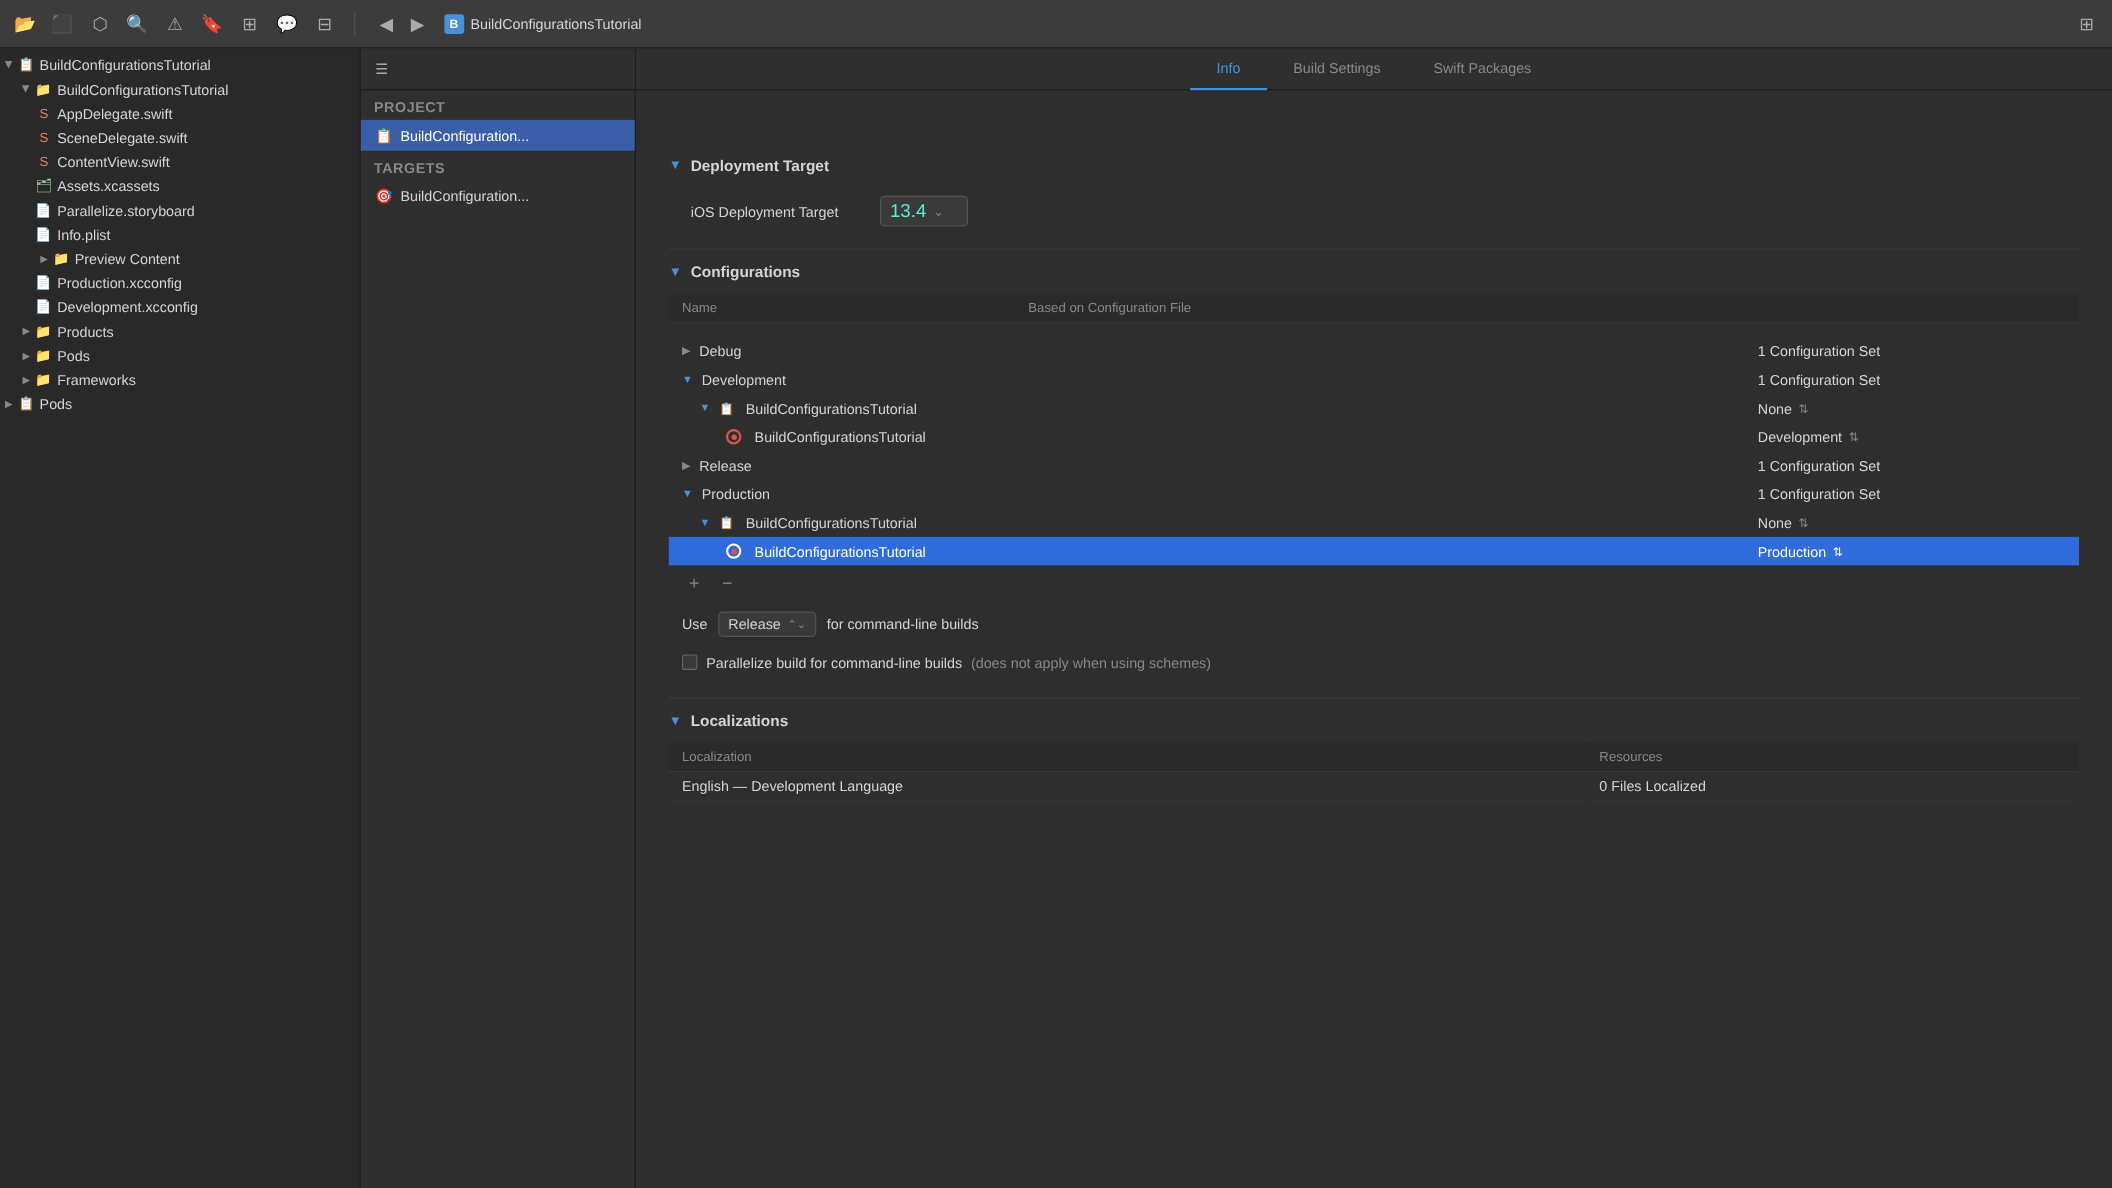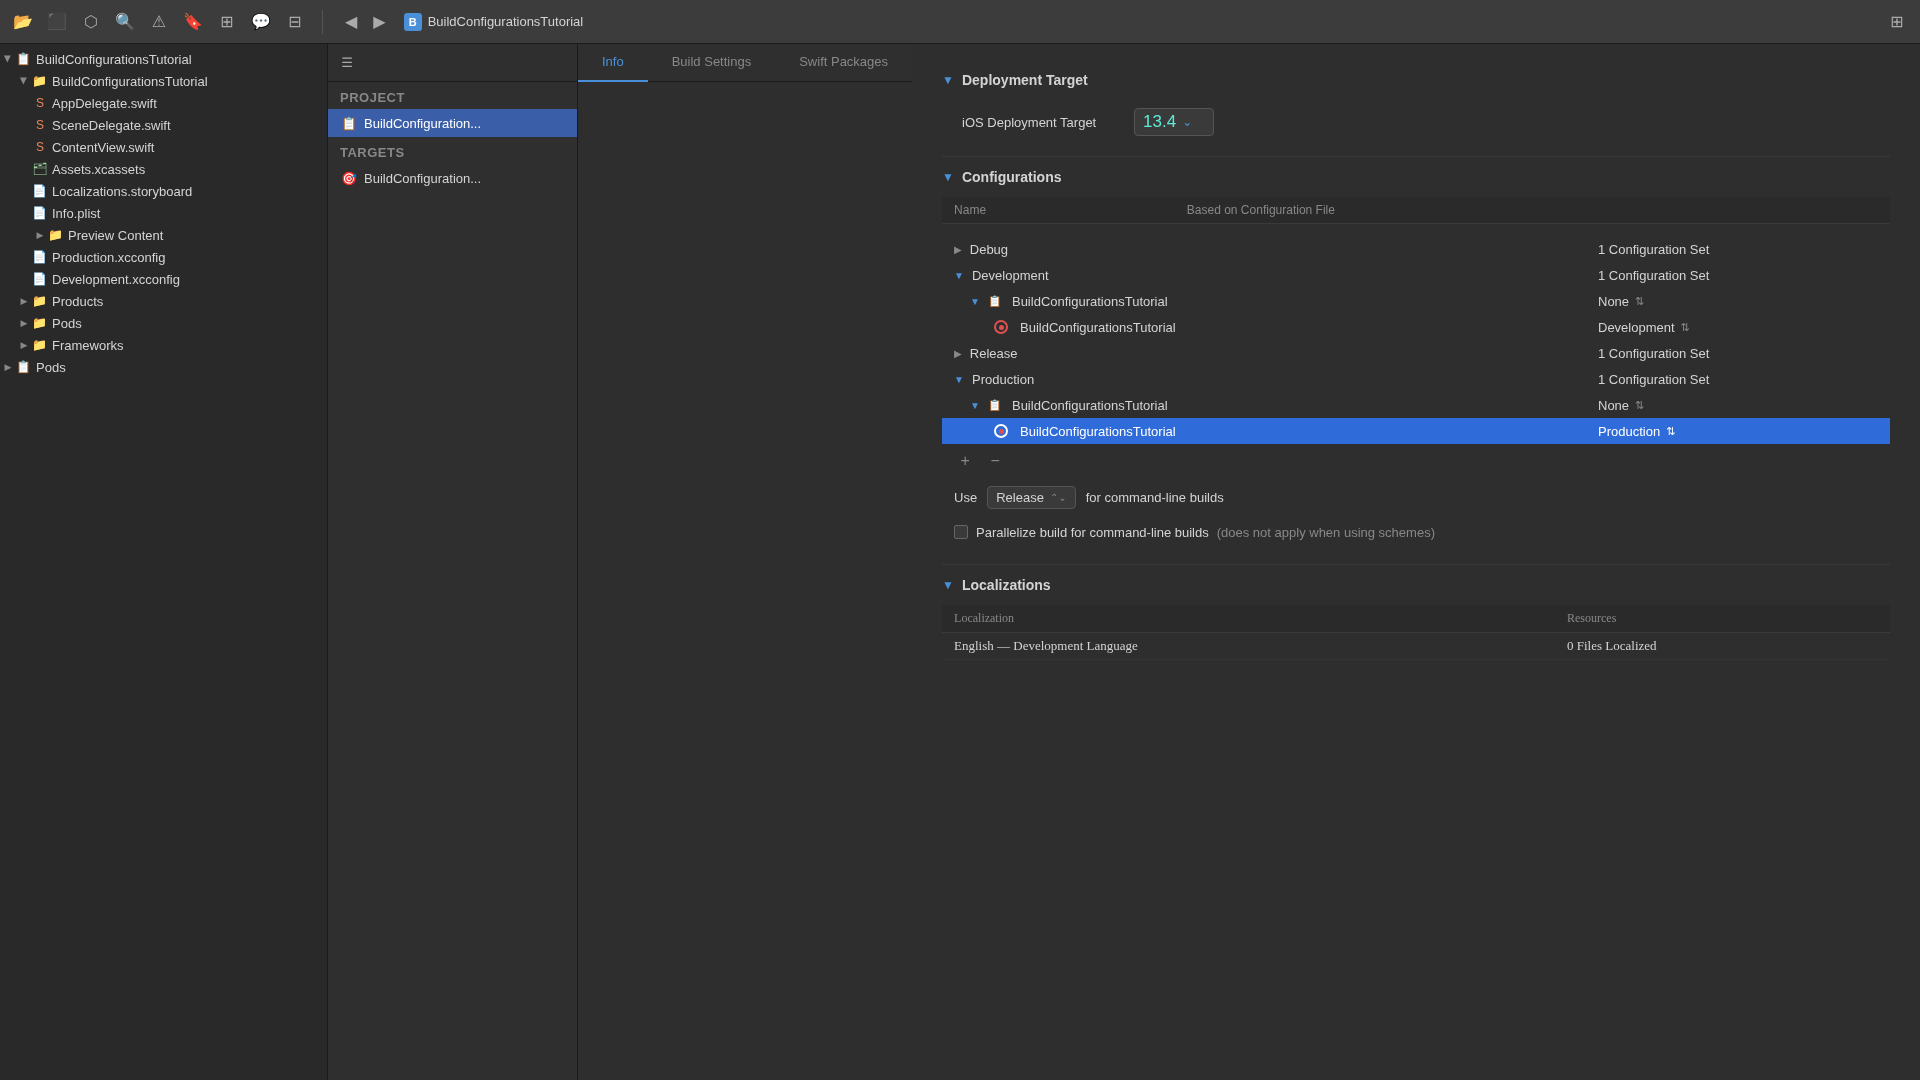--- a/index.html
+++ b/index.html
@@ -148,22 +148,23 @@
       width: 18px; height: 18px;
       display: flex; align-items: center; justify-content: center;
       font-size: 13px;
     }
 
     
     .content-area {
       flex: 1;
       background: #2e2e2e;
       display: flex;
-      flex-direction: row;
+      flex-direction: column;
       overflow: hidden;
+      gap: 32px;
     }
 
     
     .tab-bar {
       height: 38px;
       background: #2f2f2f;
       border-bottom: 1px solid #1a1a1a;
       display: flex;
       align-items: center;
       justify-content: center;
@@ -368,21 +369,20 @@
     .divider {
       height: 1px;
       background: #3a3a3a;
       margin: 4px 0 12px;
     }
 
     
     .loc-table {
       width: 100%;
       border-collapse: collapse;
-      font-family: Liberation Serif, serif;
     }
     .loc-table th {
       text-align: left;
       padding: 6px 12px;
       font-size: 12px;
       font-weight: 500;
       color: #888;
       border-bottom: 1px solid #3a3a3a;
       background: #2a2a2a;
     }
@@ -459,21 +459,21 @@
     <div class="tree-item">
       <span class="tree-indent"></span>
       <span class="tree-indent"></span>
       <span class="tree-icon xcassets-icon">🗂</span>
       <span>Assets.xcassets</span>
     </div>
     <div class="tree-item">
       <span class="tree-indent"></span>
       <span class="tree-indent"></span>
       <span class="tree-icon storyboard-icon">📄</span>
-      <span>Localizations.storyboard</span>
+      <span>Parallelize.storyboard</span>
     </div>
     <div class="tree-item">
       <span class="tree-indent"></span>
       <span class="tree-indent"></span>
       <span class="tree-icon plist-icon">📄</span>
       <span>Info.plist</span>
     </div>
     <div class="tree-item">
       <span class="tree-indent"></span>
       <span class="tree-indent"></span>

